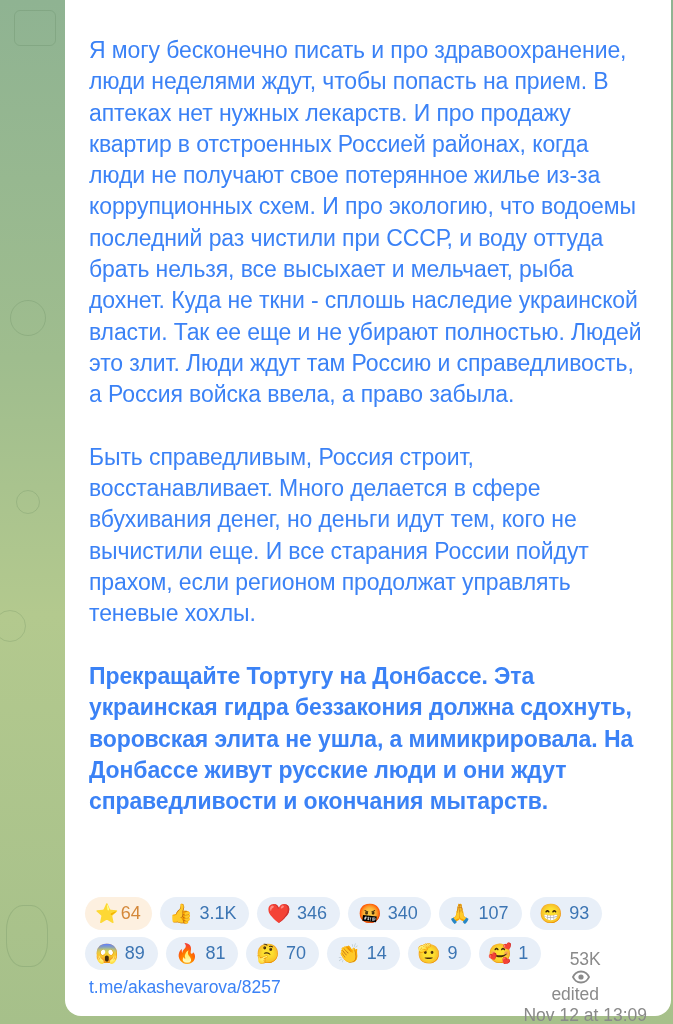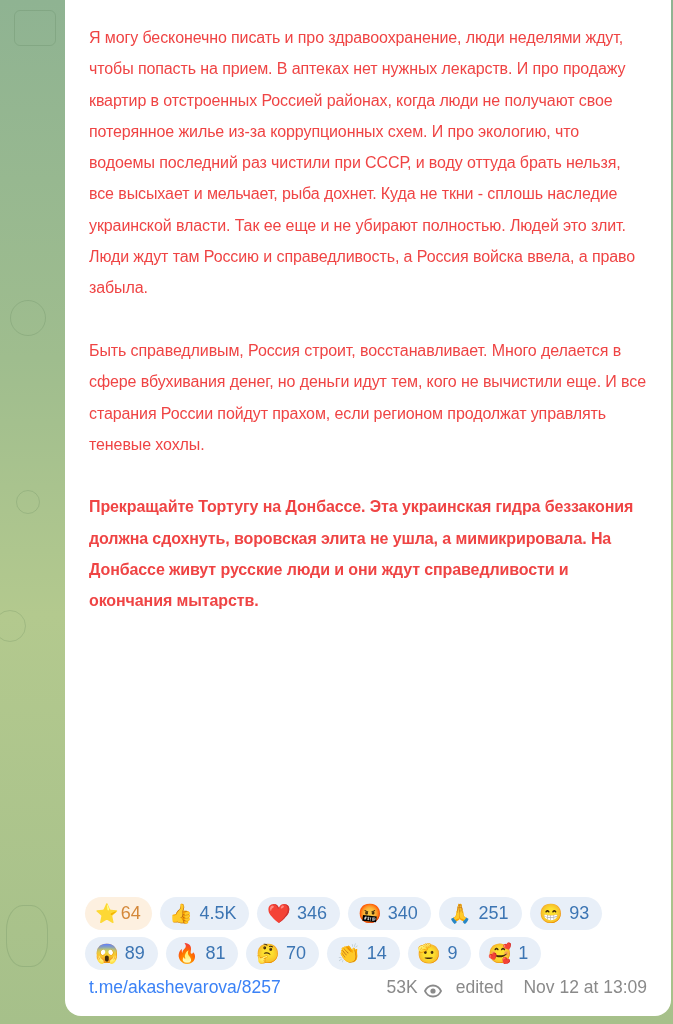--- a/index.html
+++ b/index.html
@@ -8,41 +8,41 @@
     background: linear-gradient(180deg, #8fb392 0%, #9fbd8e 35%, #b3c98e 60%, #a6c08a 100%);
     font-family: "Liberation Sans", sans-serif;
   }
   .bg-doodle { position: absolute; border: 1.5px solid rgba(70,110,70,0.18); border-radius: 50%; }
   .bubble {
     position: absolute; left: 65px; top: -20px; width: 606px; height: 1036px;
     background: #ffffff; border-radius: 16px; box-sizing: border-box;
     padding: 42px 24px 0 24px;
   }
   .msg-text {
-    color: #ef4444; font-size: 16px; line-height: 31.3px; letter-spacing: -0.1px;
+    color: #3b82f6; font-size: 23px; line-height: 31.3px; letter-spacing: -0.1px; margin-top: 13px;
   }
   .msg-text p { margin: 0 0 31.3px 0; white-space: pre-line; }
   .msg-text p:last-child { margin-bottom: 0; font-weight: bold; }
   .reactions { position: absolute; left: 20px; top: 917px; width: 580px; }
   .reaction-row { display: flex; gap: 8px; margin-bottom: 7px; }
   .reaction {
     display: inline-flex; align-items: center; height: 33px; border-radius: 17px;
     background: #e8eff8; padding: 0 13px 0 10px; box-sizing: border-box;
     color: #3c75b3; font-size: 18px; font-weight: 500; cursor: pointer;
   }
   .reaction.paid { background: #fdf0e0; color: #d4883a; padding: 0 11px 0 10px; }
   .reaction .emoji { font-size: 19px; margin-right: 6px; line-height: 1; }
   .reaction.paid .emoji { margin-right: 2px; }
   .footer {
     position: absolute; left: 24px; right: 24px; top: 994px; height: 26px;
     display: flex; align-items: center; justify-content: space-between;
     font-size: 17.5px;
   }
   .link { color: #3b82f6; text-decoration: none; }
-  .meta { color: #8a8a8a; display: flex; align-items: flex-end; }
+  .meta { color: #8a8a8a; display: flex; align-items: center; flex-direction: column; }
   .meta .eye { display: inline-block; margin: 0 14px 0 6px; width: 18px; height: 14px; }
   .meta .edited { margin-right: 20px; }
 </style>
 </head>
 <body>
 
 <div class="bg-doodle" style="left:14px;top:10px;width:40px;height:34px;border-radius:6px;"></div>
 <div class="bg-doodle" style="left:10px;top:300px;width:34px;height:34px;"></div>
 <div class="bg-doodle" style="left:16px;top:490px;width:22px;height:22px;"></div>
 <div class="bg-doodle" style="left:-6px;top:610px;width:30px;height:30px;"></div>
@@ -56,33 +56,33 @@
   </div>
 
   <div class="reactions">
     <div class="reaction-row">
       <div class="reaction paid">
         <span class="emoji">⭐</span>
         <span>64</span>
       </div>
       <div class="reaction">
         <span class="emoji">👍</span>
-        <span>4.5K</span>
+        <span>3.1K</span>
       </div>
       <div class="reaction">
         <span class="emoji">❤️</span>
         <span>346</span>
       </div>
       <div class="reaction">
         <span class="emoji">🤬</span>
         <span>340</span>
       </div>
       <div class="reaction">
         <span class="emoji">🙏</span>
-        <span>251</span>
+        <span>107</span>
       </div>
       <div class="reaction">
         <span class="emoji">😁</span>
         <span>93</span>
       </div>
     </div>
     <div class="reaction-row">
       <div class="reaction">
         <span class="emoji">😱</span>
         <span>89</span>

